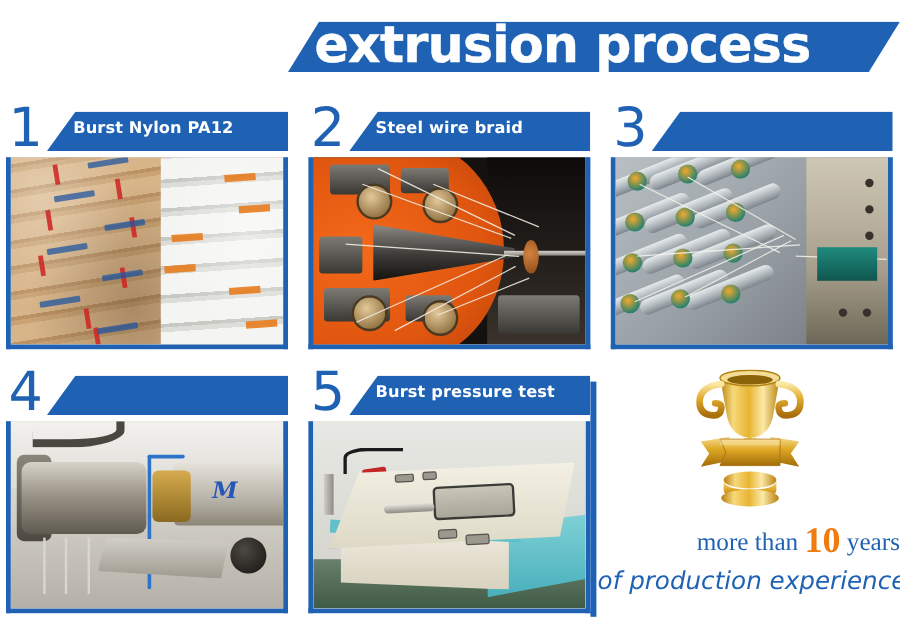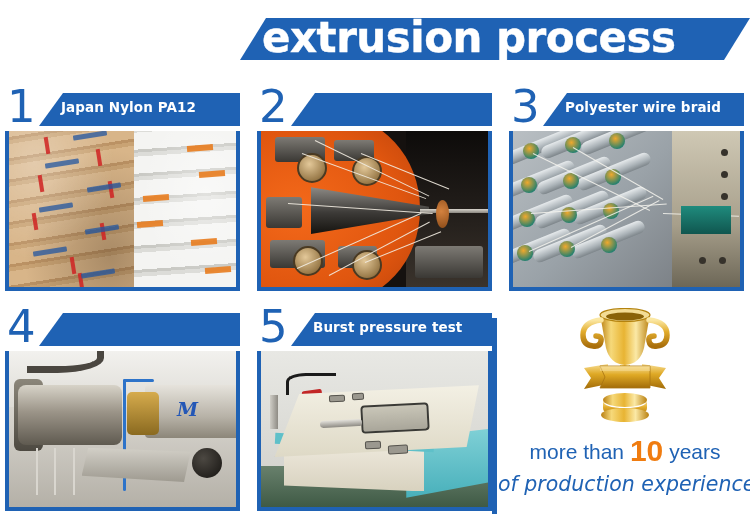--- a/index.html
+++ b/index.html
@@ -348,22 +348,22 @@
   }
   .trophy {
     position: absolute;
     left: 78px; top: 2px;
     width: 110px; height: 118px;
   }
   .tline1 {
     position: absolute;
     left: 8px; top: 128px;
     width: 250px;
-    text-align: center;
-    font-family: Liberation Sans, sans-serif;
+    text-align: right;
+    font-family: Liberation Serif, serif;
     font-size: 21px;
     color: #1f62b4;
     white-space: nowrap;
   }
   .tline1 .big-num {
     font-size: 30px; font-weight: bold; color: #f07c10;
     vertical-align: -2px;
   }
   .tline2 {
     position: absolute;
@@ -382,21 +382,21 @@
 
 <div id="header-banner">
   <div class="banner-shape"></div>
   <div class="banner-title">extrusion process</div>
 </div>
 
 <div class="panel" style="left:5px; top:88px;">
   <div class="panel-head">
     <div class="panel-num">1</div>
     <div class="panel-tab"></div>
-    <div class="panel-tab-label">Japan Nylon PA12</div>
+    <div class="panel-tab-label">Burst Nylon PA12</div>
   </div>
   <div class="panel-frame">
     <div class="panel-photo ph1">
       <div class="kraft-zone"></div>
       <div class="white-zone"></div>
       <div class="redstripe" style="left:36px;  top:6px;"></div>
       <div class="redstripe" style="left:88px;  top:18px;"></div>
       <div class="redstripe" style="left:30px;  top:44px;"></div>
       <div class="redstripe" style="left:100px; top:50px;"></div>
       <div class="redstripe" style="left:24px;  top:82px;"></div>
@@ -417,20 +417,21 @@
       <div class="orlabel" style="left:182px; top:108px;"></div>
       <div class="orlabel" style="left:196px; top:136px;"></div>
     </div>
   </div>
 </div>
 
 <div class="panel" style="left:257px; top:88px;">
   <div class="panel-head">
     <div class="panel-num">2</div>
     <div class="panel-tab"></div>
+    <div class="panel-tab-label">Steel wire braid</div>
   </div>
   <div class="panel-frame">
     <div class="panel-photo ph2">
       <div class="dark-right"></div>
       <div class="orange-drum"></div>
       <div class="cone"></div>
       <div class="mech" style="left:6%;  top:4%;  width:22%; height:16%;"></div>
       <div class="mech" style="left:32%; top:6%;  width:18%; height:13%;"></div>
       <div class="mech" style="left:4%;  top:70%; width:24%; height:18%;"></div>
       <div class="mech" style="left:34%; top:74%; width:17%; height:14%;"></div>
@@ -450,21 +451,20 @@
       <div class="wire" style="left:12%; top:46%;  width:64%; transform: rotate(4deg);"></div>
       <div class="mech" style="right:2%; bottom:6%; width:30%; height:20%;"></div>
     </div>
   </div>
 </div>
 
 <div class="panel" style="left:509px; top:88px;">
   <div class="panel-head">
     <div class="panel-num">3</div>
     <div class="panel-tab"></div>
-    <div class="panel-tab-label">Polyester wire braid</div>
   </div>
   <div class="panel-frame">
     <div class="panel-photo ph3">
       <div class="bg"></div>
       <div class="machine-right"></div>
       <div class="tube" style="left:-10px; top:8px;"></div>
       <div class="tube" style="left:26px;  top:2px;"></div>
       <div class="tube" style="left:66px;  top:-2px;"></div>
       <div class="tube" style="left:-14px; top:42px;"></div>
       <div class="tube" style="left:22px;  top:38px;"></div>

